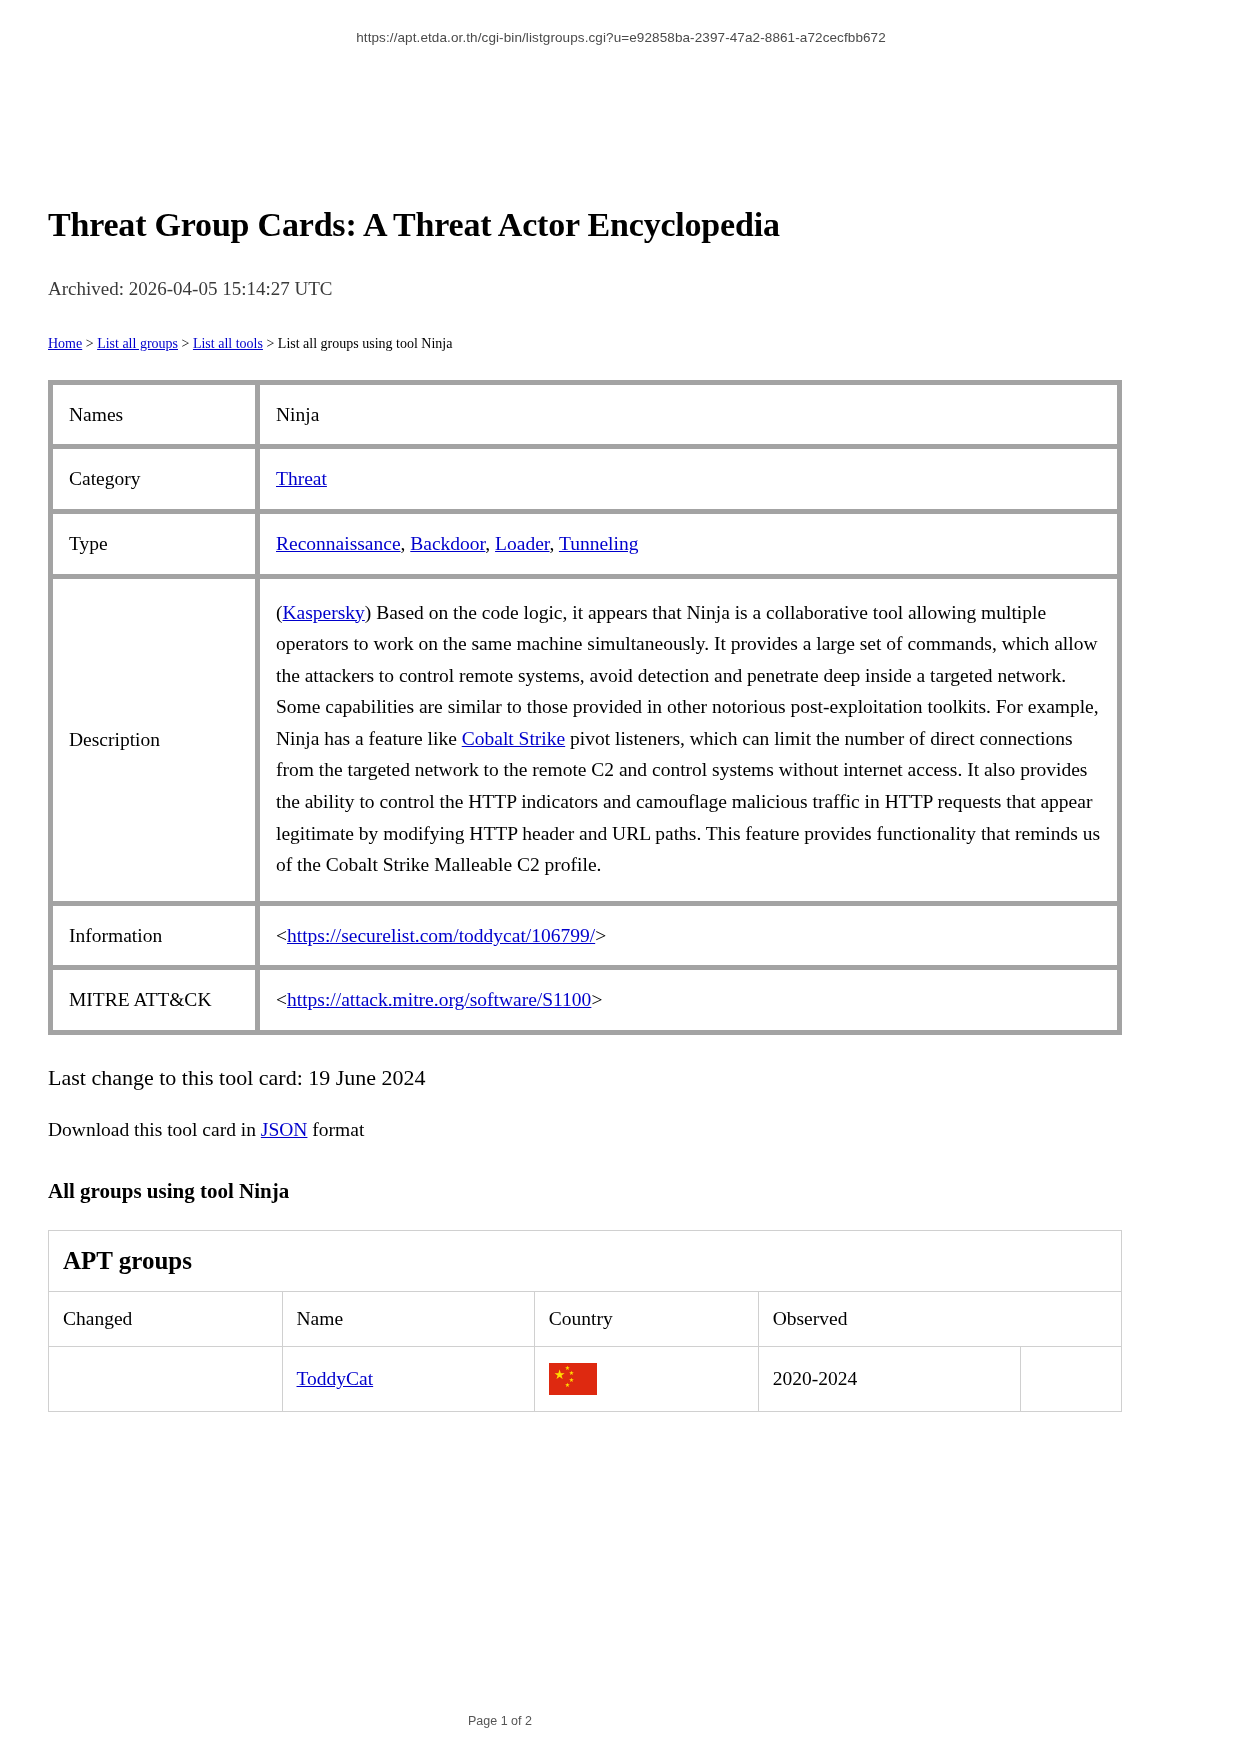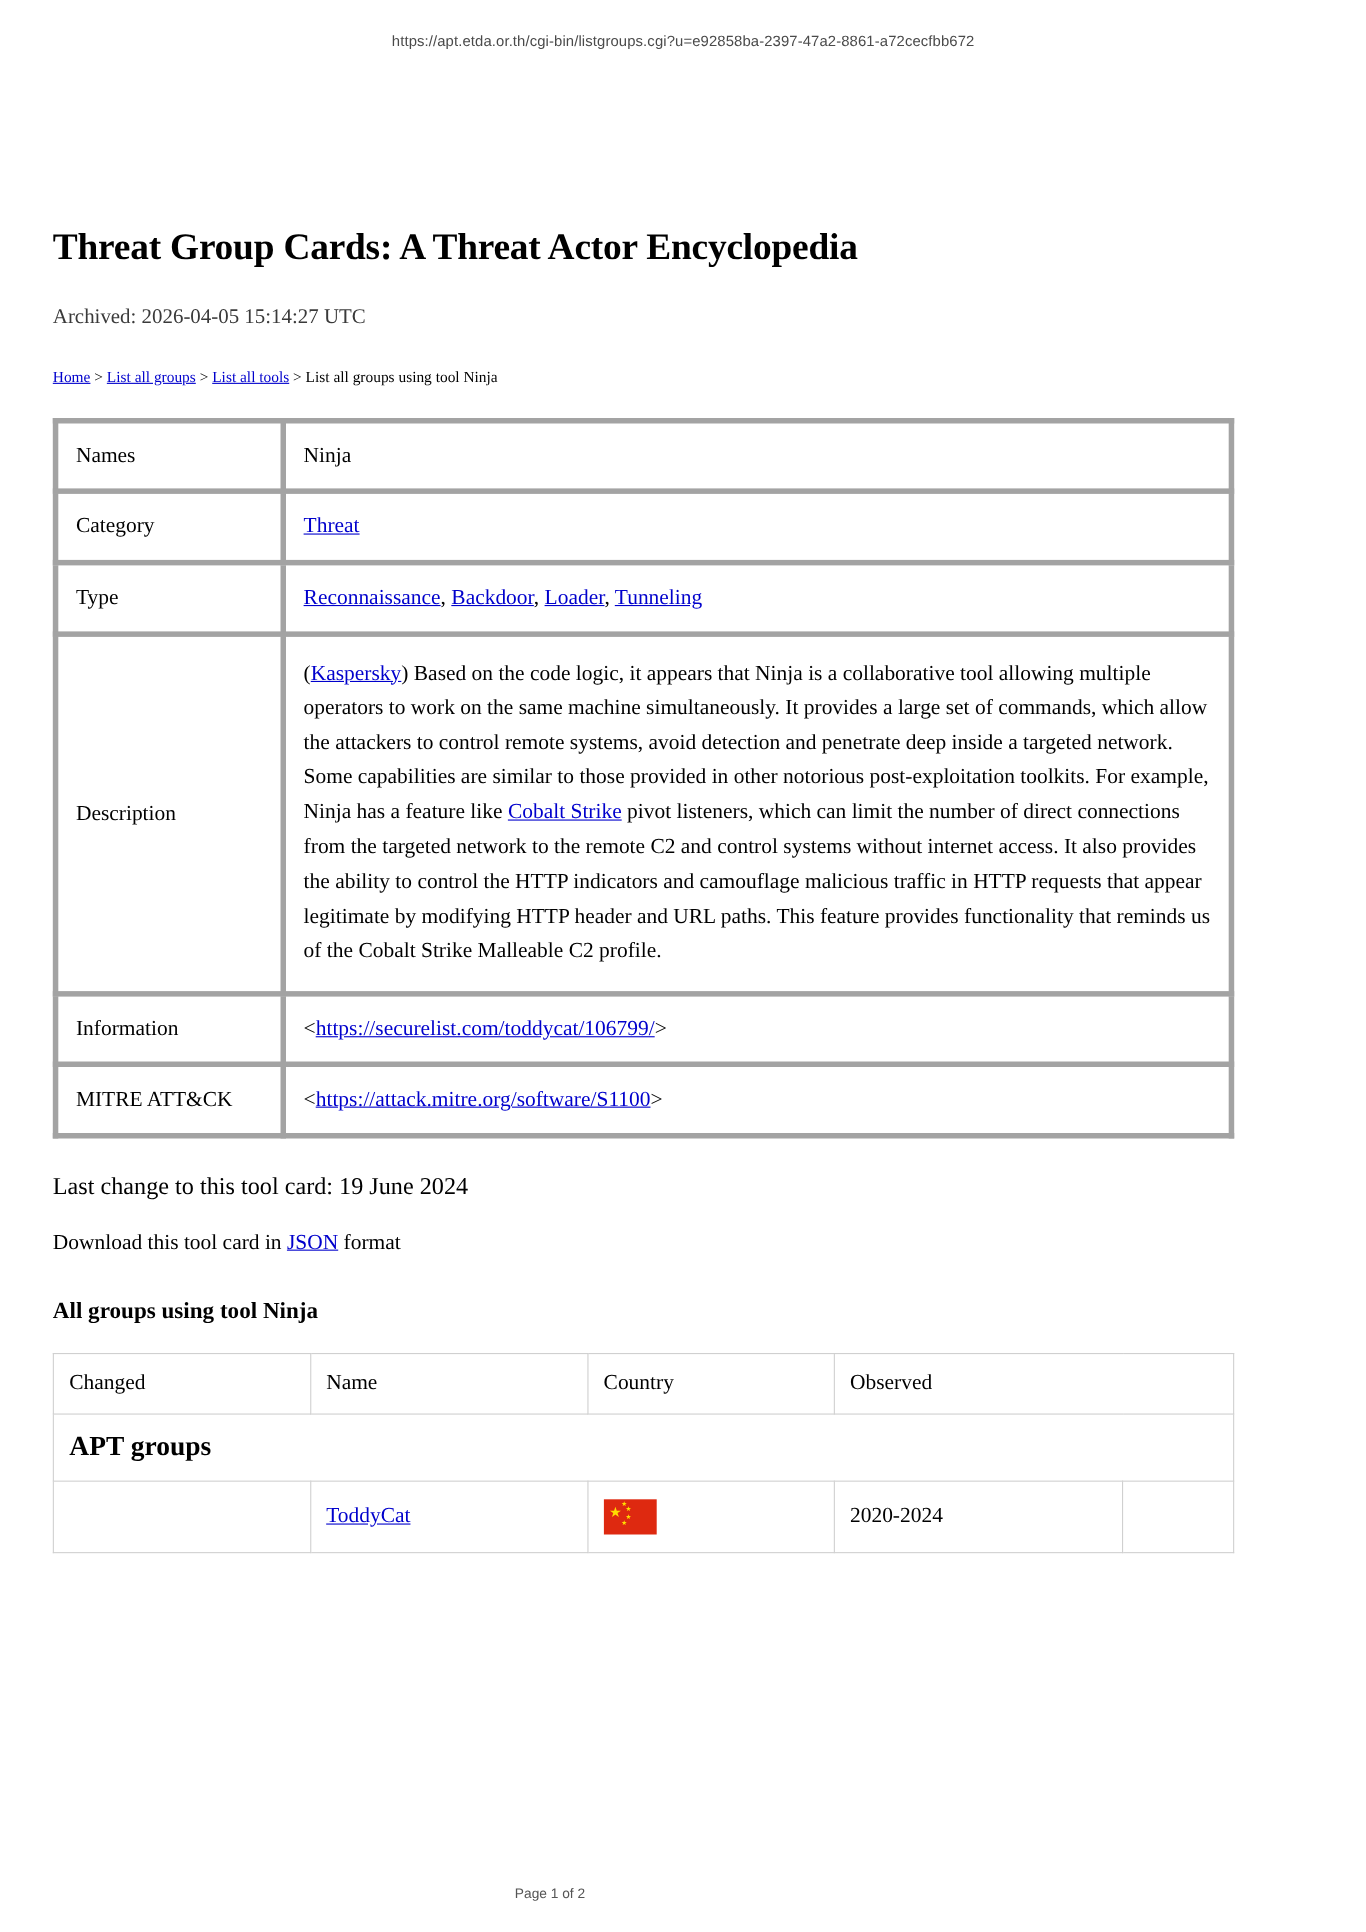--- a/index.html
+++ b/index.html
@@ -228,29 +228,29 @@
 
     <div class="after-table2">
       <span>Download this tool card in </span><a href="#">JSON</a><span> format</span>
     </div>
 
     <h3 class="groups-heading">All groups using tool Ninja</h3>
 
     <table class="groups">
       <tbody>
         <tr>
+          <td class="section-row" colspan="5">
+            <span class="section-title">APT groups</span>
+          </td>
+        </tr>
+        <tr>
           <td class="col-changed">Changed</td>
           <td class="col-name">Name</td>
           <td class="col-country">Country</td>
           <td colspan="2">Observed</td>
-        </tr>
-        <tr>
-          <td class="section-row" colspan="5">
-            <span class="section-title">APT groups</span>
-          </td>
         </tr>
         <tr>
           <td class="col-changed"></td>
           <td class="col-name">
             <a href="#">ToddyCat</a>
           </td>
           <td class="col-country">
             <span class="flag">
               <span class="star-big">★</span>
               <span class="s1">★</span>

